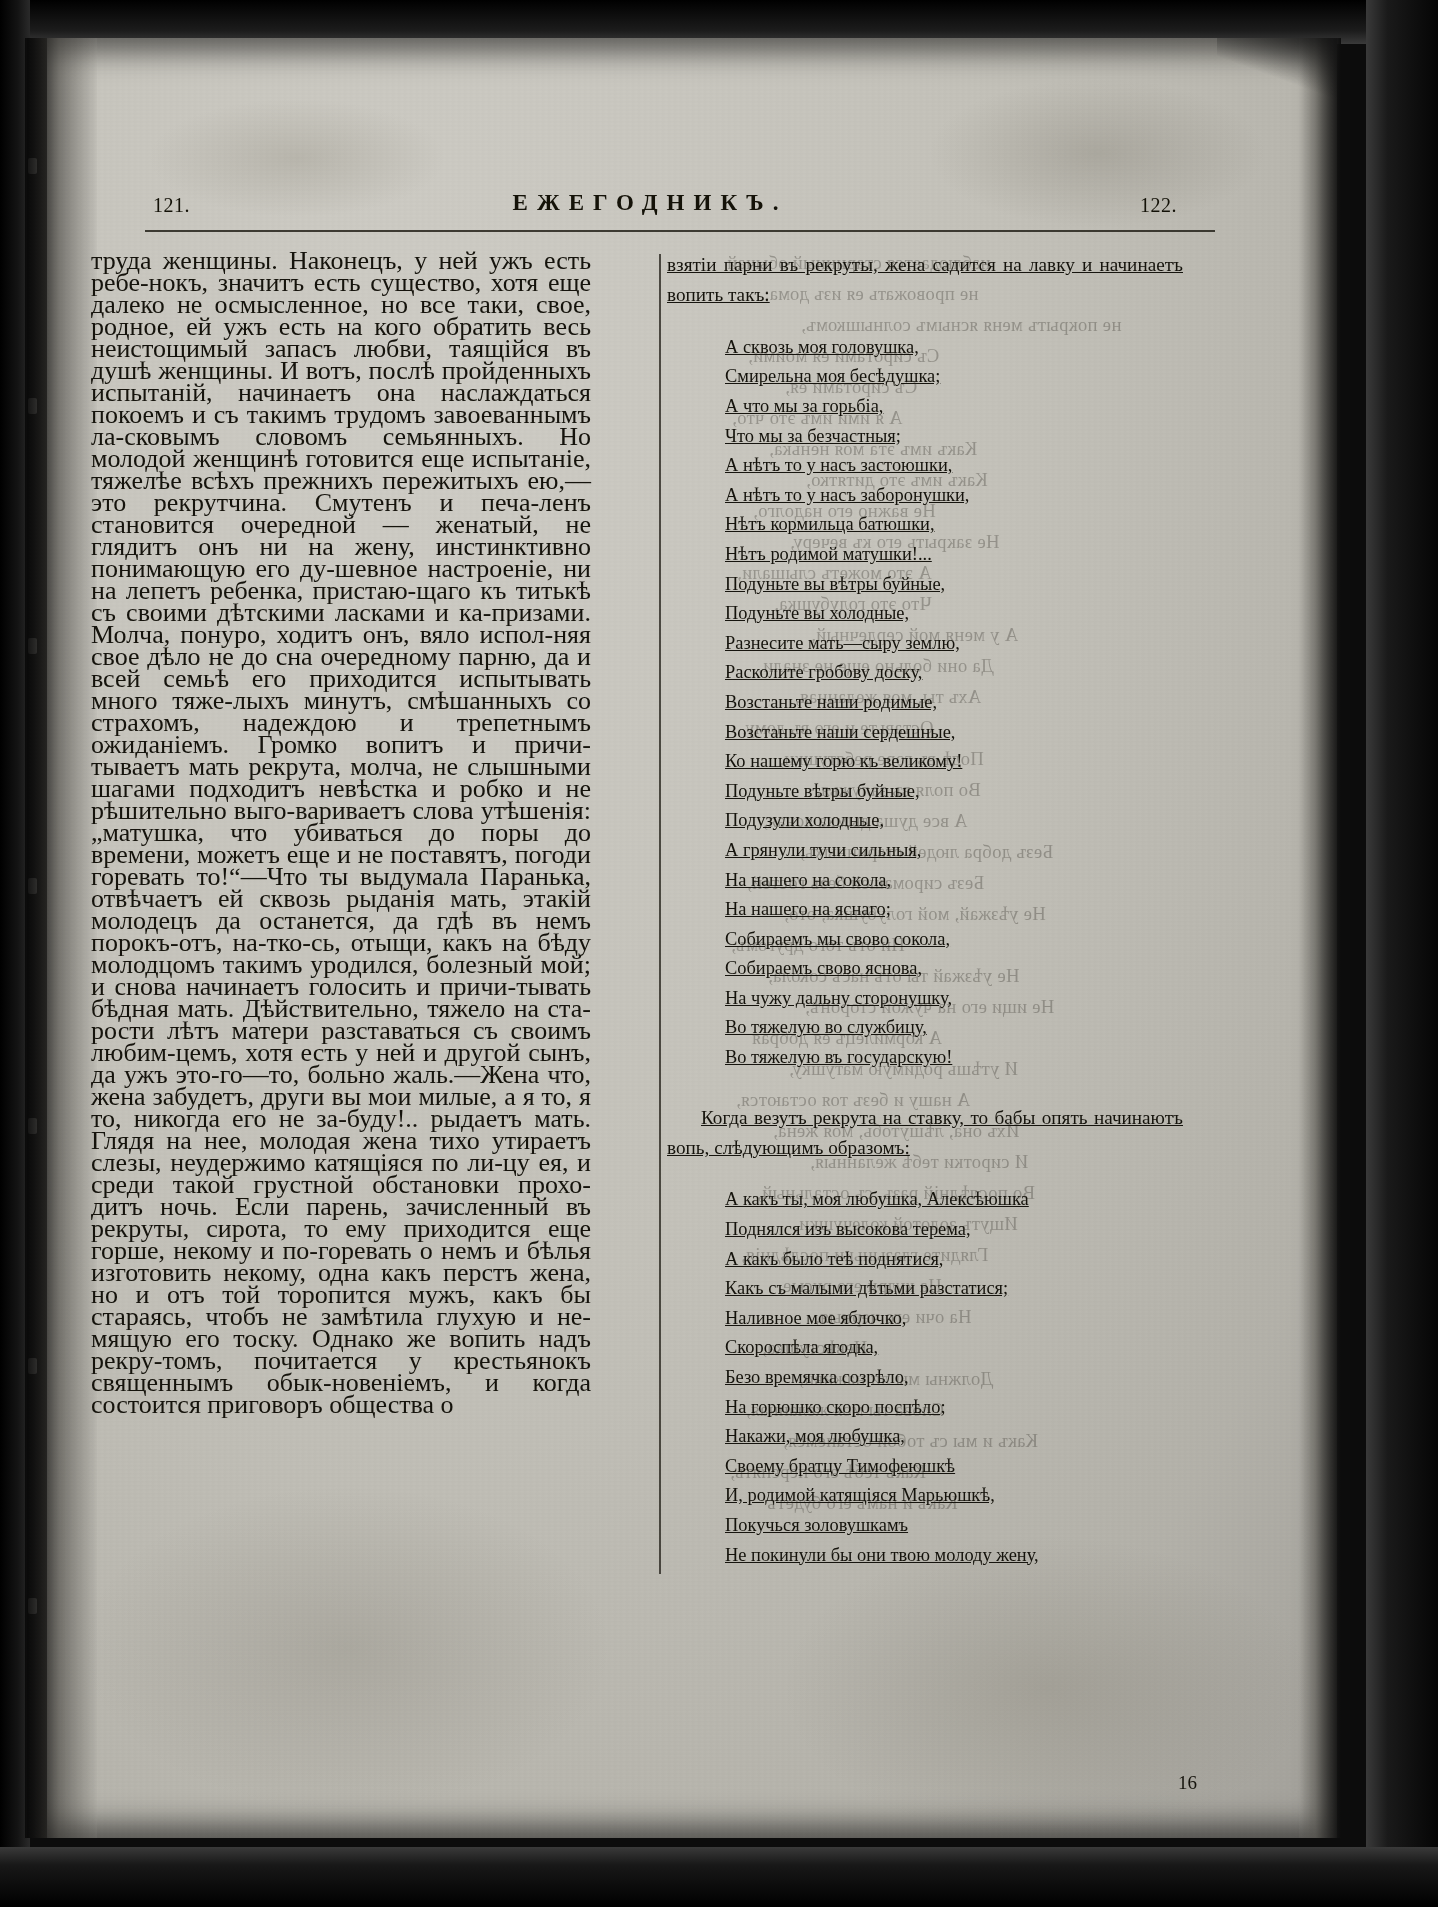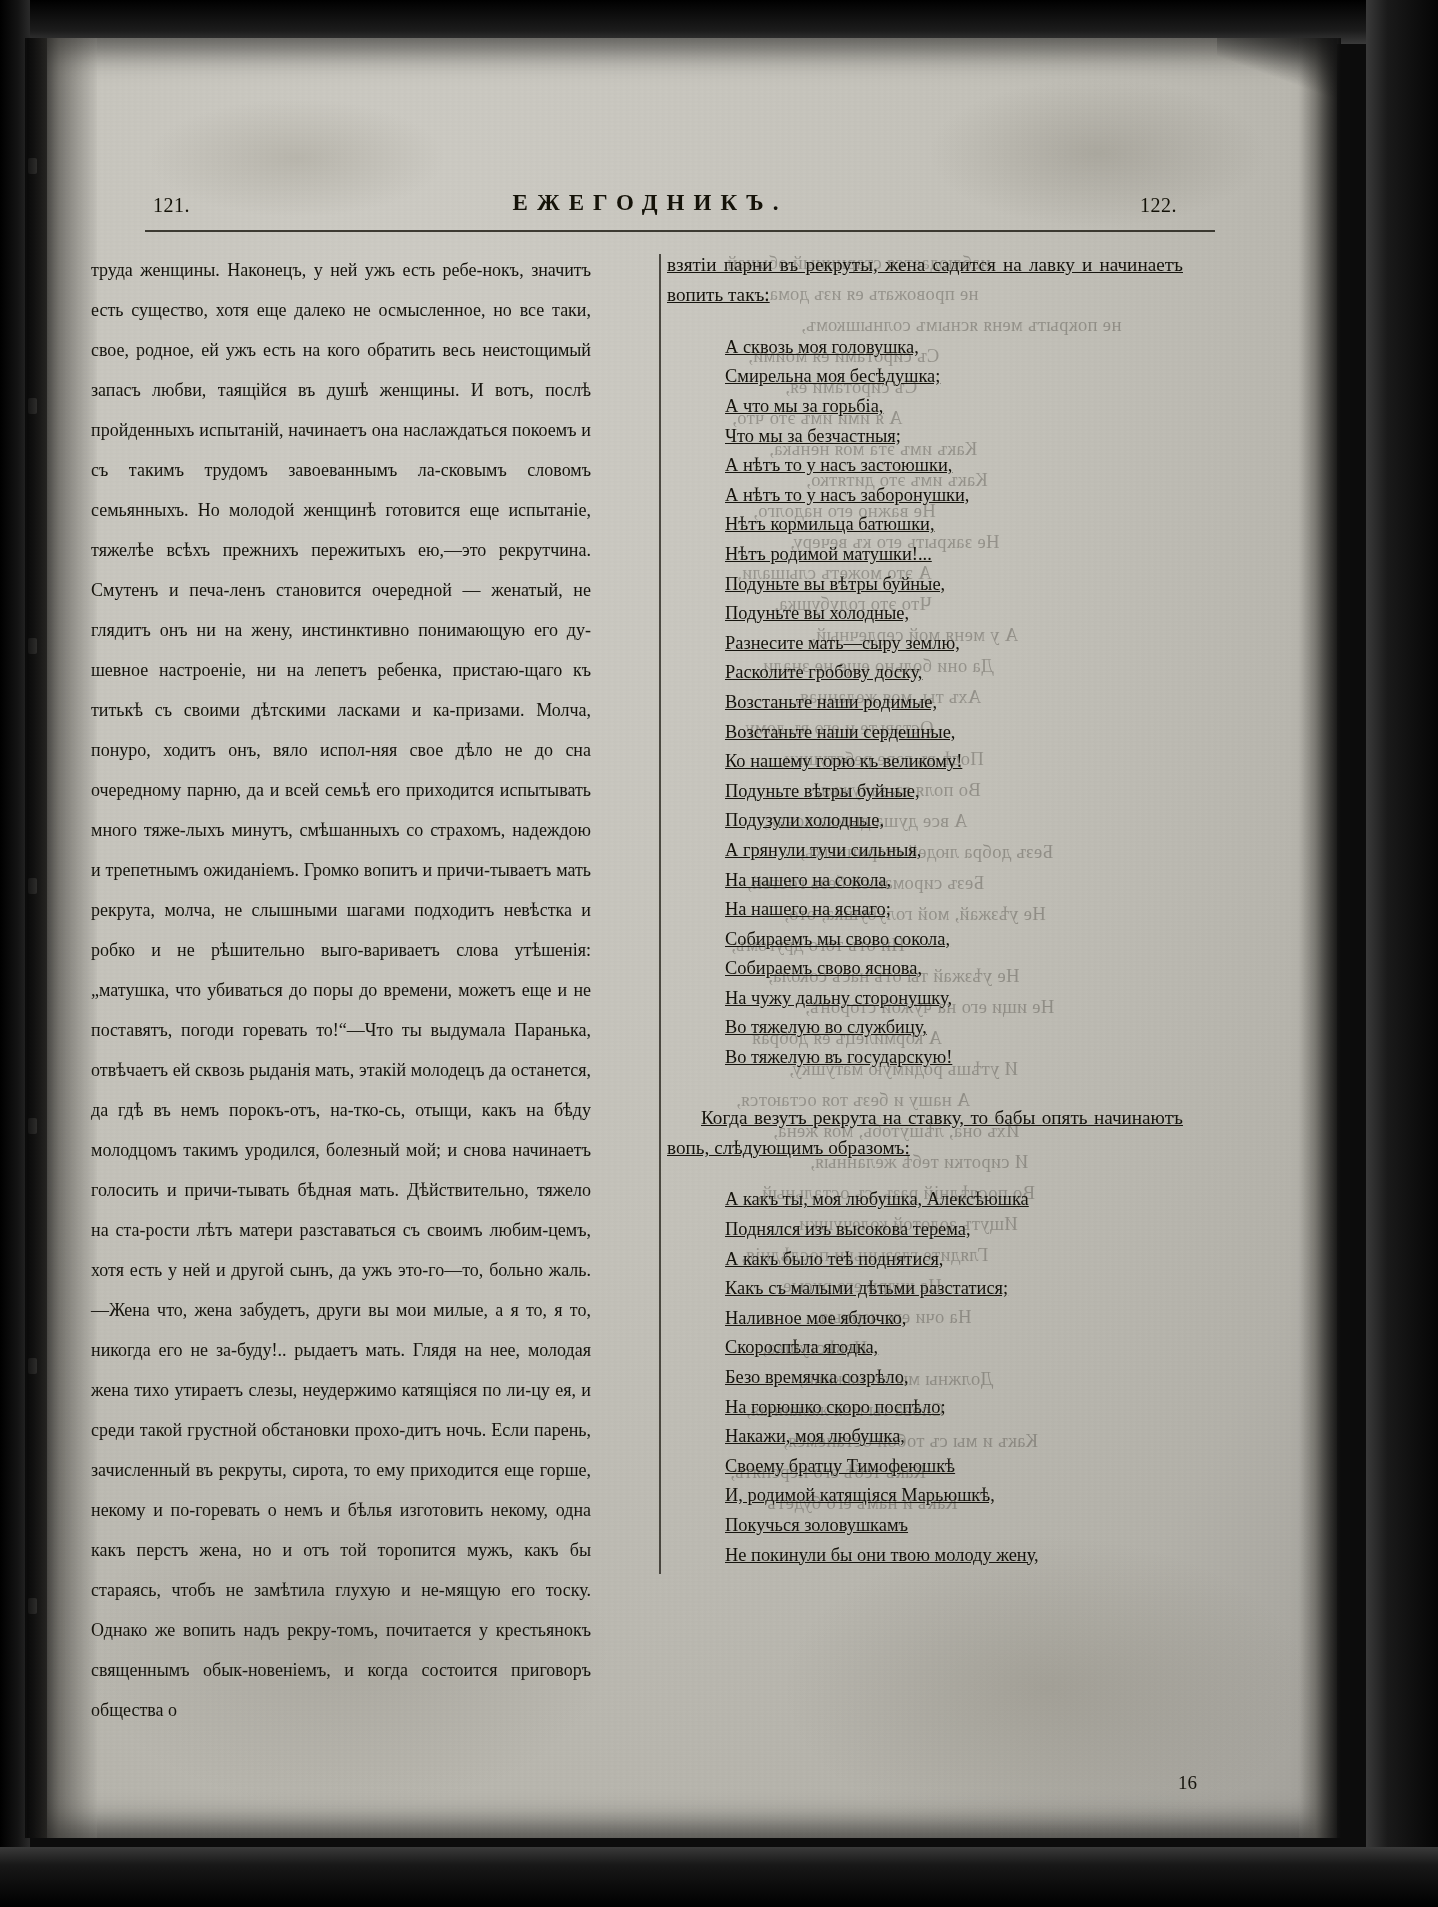--- a/index.html
+++ b/index.html
@@ -185,22 +185,22 @@
     position: absolute;
     left: 572px;
     top: 66px;
     width: 2px;
     height: 1320px;
     background: #2a2820;
     opacity: 0.8;
   }
 
   .body-par {
-    font-size: 18px;
-    line-height: 40px;
+    font-size: 26px;
+    line-height: 22px;
     text-align: justify;
     text-justify: inter-word;
     margin: 0 14px 0 0;
     text-indent: 0;
     color: #16140d;
     -webkit-font-smoothing: none;
   }
 
   .intro-par {
     font-size: 19.2px;

